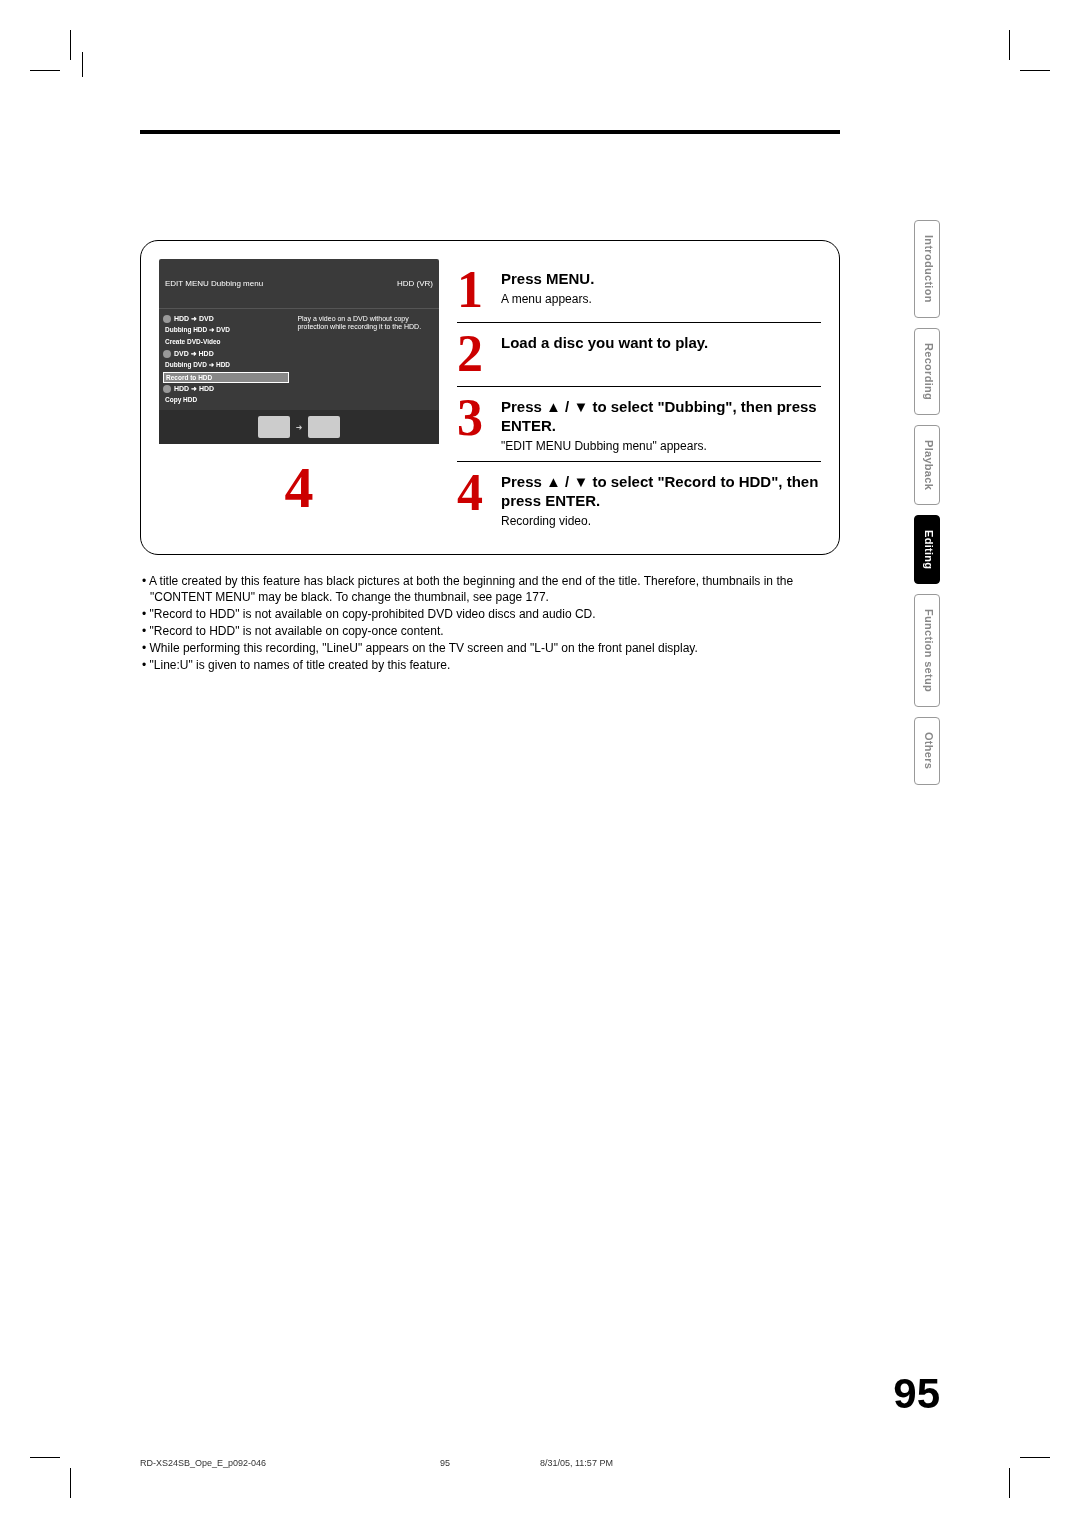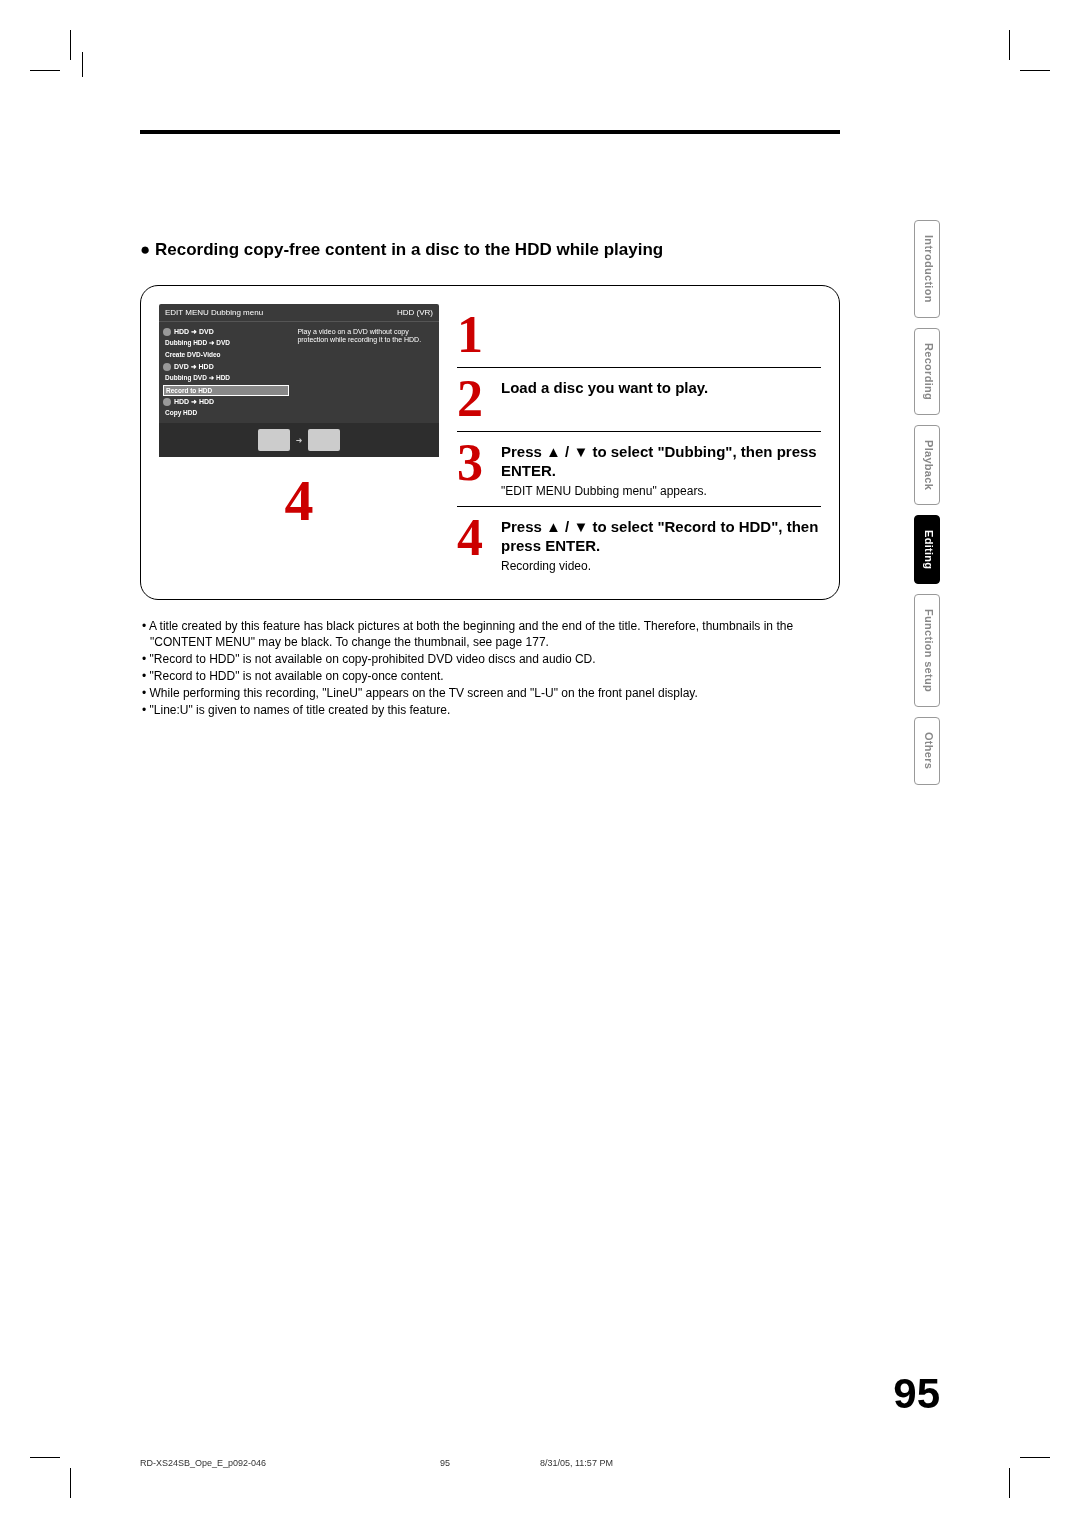--- a/index.html
+++ b/index.html
@@ -59,21 +59,21 @@
 .menu-panel {
   background: #3a3a3a;
   color: #fff;
   font-size: 8px;
   padding: 0;
   border-radius: 2px;
 }
 .menu-header {
   display: flex;
   justify-content: space-between;
-  padding: 4px 6px;
+  padding: 20px 6px;
   border-bottom: 1px solid #555;
   font-size: 8px;
 }
 .menu-body {
   display: flex;
 }
 .menu-left {
   width: 48%;
   padding: 4px;
 }
@@ -206,21 +206,20 @@
     <div class="crop crop-tr-v"></div>
   <div class="crop crop-bl-h"></div>
     <div class="crop crop-bl-v"></div>
   <div class="crop crop-br-h"></div>
     <div class="crop crop-br-v"></div>
 </div>
 
 <div class="top-rule"></div>
 
 <div class="page-content">
-  <div class="section-title">●  Recording copy-free content in a disc to the HDD while playing</div>
 
   <div class="instruction-box">
     <div class="menu-screenshot">
       <div class="menu-panel">
         <div class="menu-header">
           <span>EDIT MENU   Dubbing menu</span>
           <span>HDD (VR)</span>
         </div>
         <div class="menu-body">
           <div class="menu-left">
@@ -249,20 +248,24 @@
           <span class="arrow-right">➜</span>
           <div class="device-icon"></div>
         </div>
       </div>
       <div class="big4">4</div>
     </div>
 
     <div class="steps">
       <div class="step">
         <div class="step-num">1</div>
+        <div class="step-body">
+          <div class="step-title">Press MENU.</div>
+          <div class="step-desc">A menu appears.</div>
+        </div>
       </div>
       <div class="step">
         <div class="step-num">2</div>
         <div class="step-body">
           <div class="step-title">Load a disc you want to play.</div>
         </div>
       </div>
       <div class="step">
         <div class="step-num">3</div>
         <div class="step-body">

